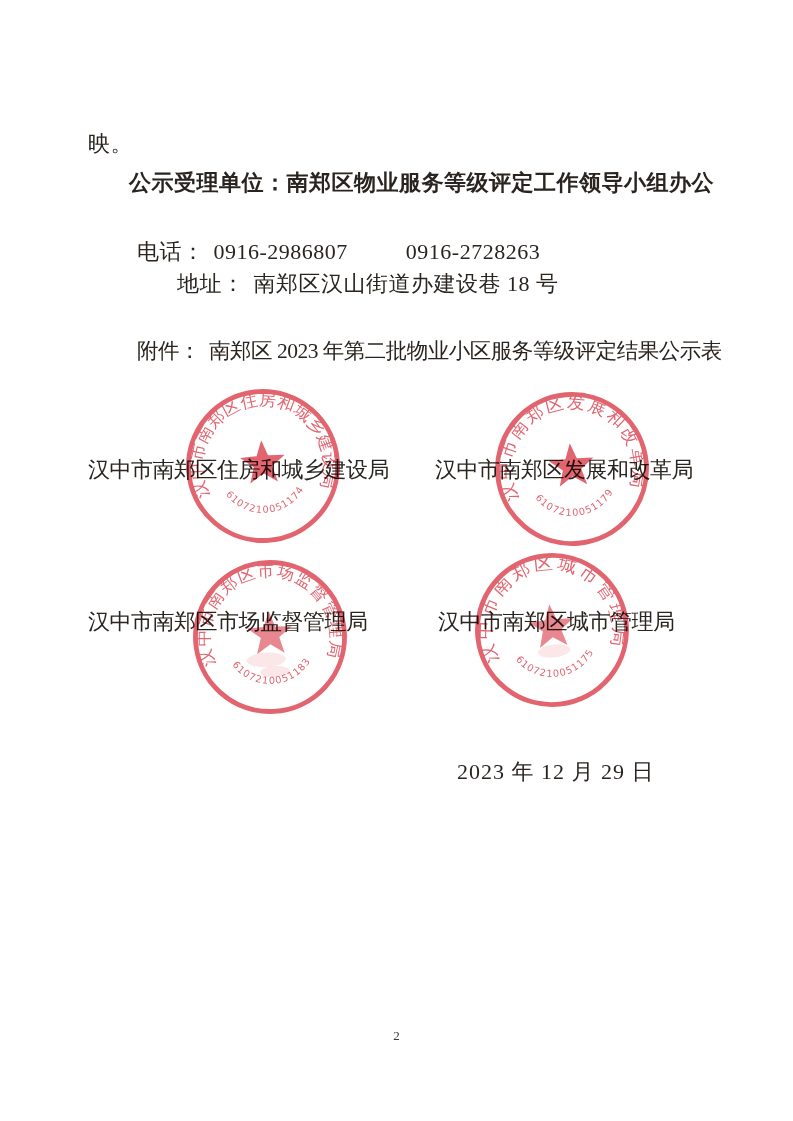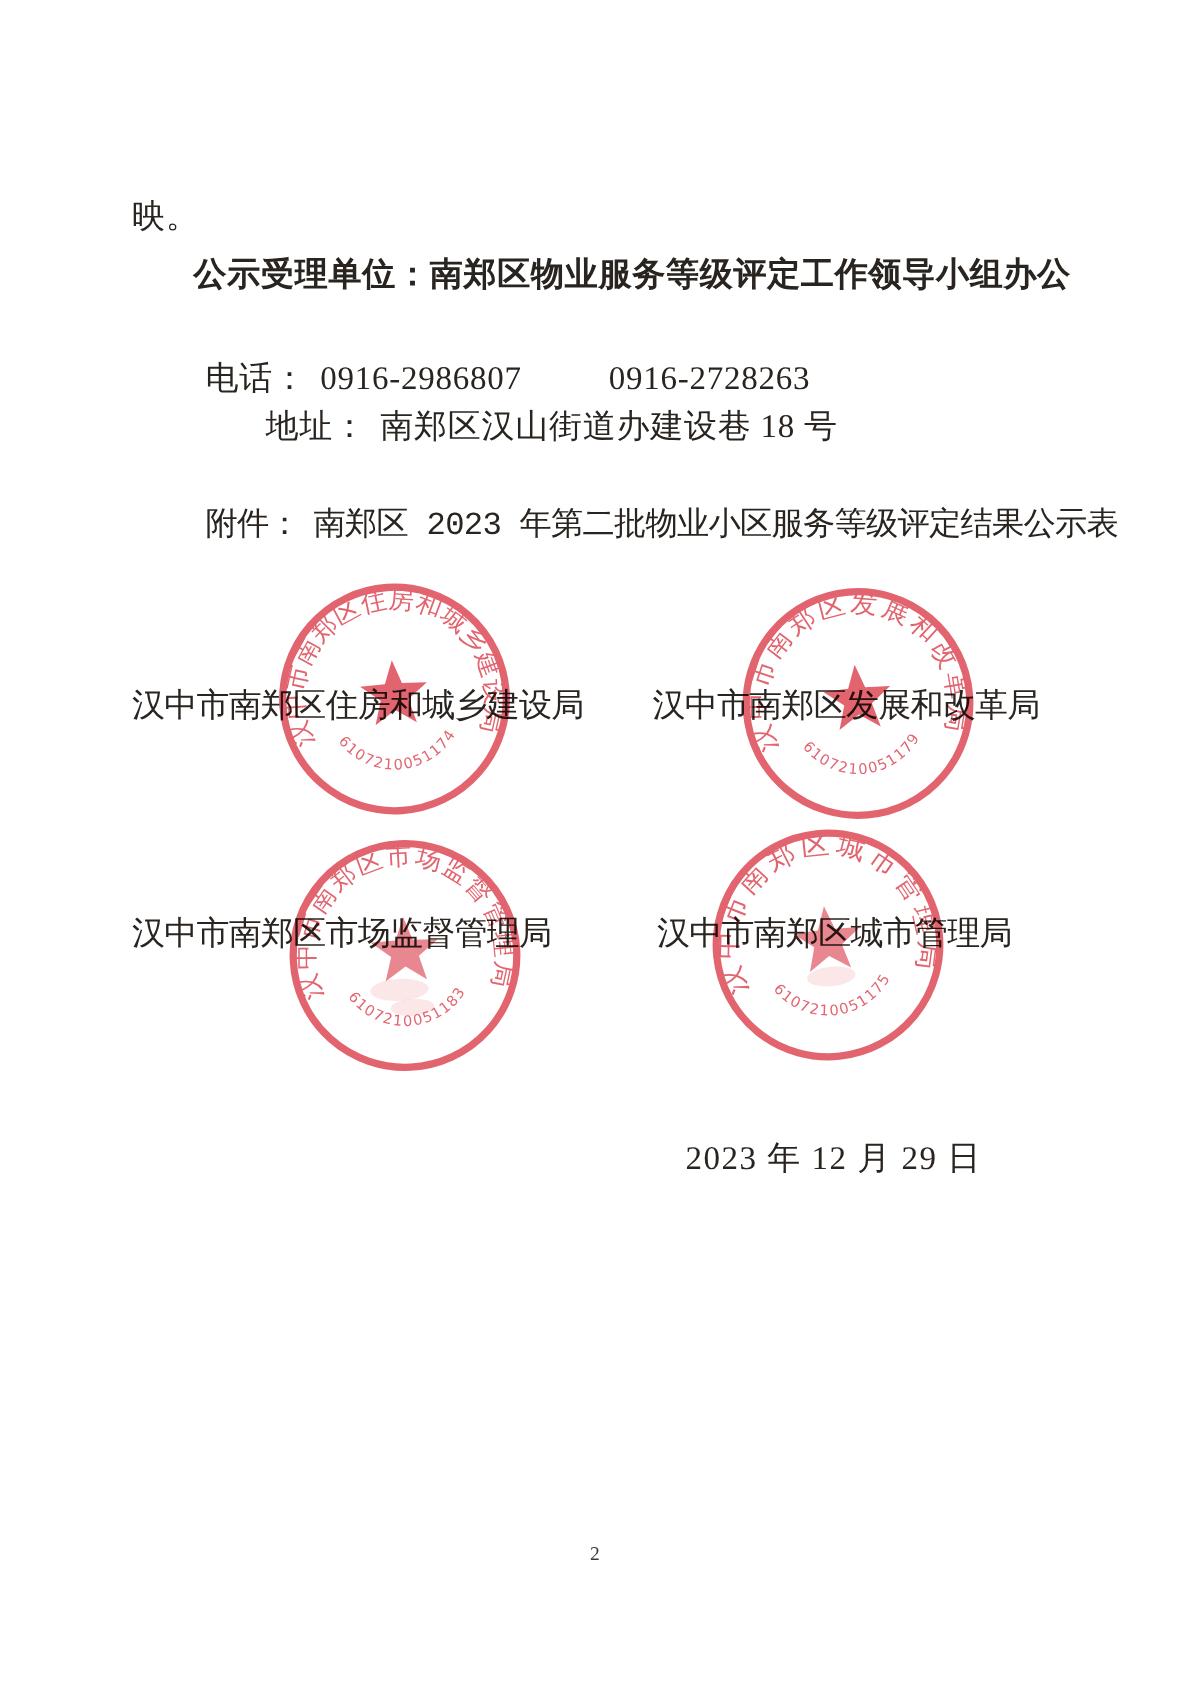--- a/index.html
+++ b/index.html
@@ -6,21 +6,21 @@
   .page{
     position:relative;width:793px;height:1121px;background:#ffffff;overflow:hidden;
     font-family:"Liberation Serif","DejaVu Serif",serif;color:#29241f;
   }
   .line{position:absolute;font-size:22px;line-height:26px;letter-spacing:.5px;white-space:nowrap;}
   .l-tail{left:88px;top:131px;}
   .l-notice1{left:129px;top:170px;font-weight:bold;}
   .l-notice2{left:88px;top:208px;}
   .l-phone{left:137px;top:239px;font-family:Liberation Serif, serif;}
   .l-addr{left:133px;top:271px;margin-left:44px;}
-  .l-attach{left:137px;top:338px;letter-spacing:-0.5px;font-size:21.5px;font-family:Liberation Mono, monospace;}
+  .l-attach{left:137px;top:338px;letter-spacing:-0.5px;font-size:21.5px;}
   .val{margin-left:9px;}
   .num2{margin-left:58px;}
   .org{position:absolute;font-size:22px;white-space:nowrap;letter-spacing:-0.5px;}
   .org1{left:88px;top:455px;}
   .org2{left:435px;top:455px;}
   .org3{left:88px;top:607px;}
   .org4{left:438px;top:607px;}
   .date{position:absolute;left:457px;top:757px;font-size:22px;letter-spacing:1px;white-space:nowrap;text-align:right;}
   .pagenum{position:absolute;left:0;right:0;top:1028px;text-align:center;font-size:13px;color:#3a3a3a;}
 

